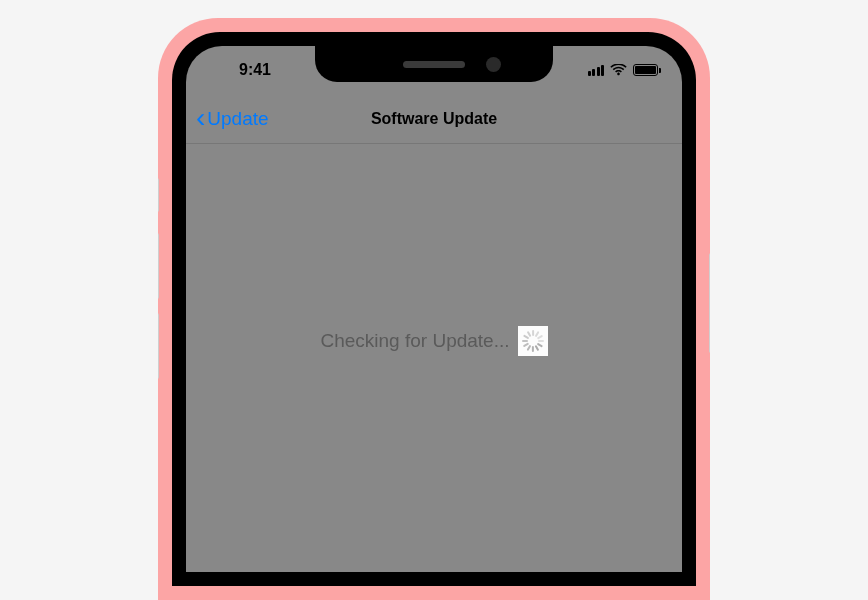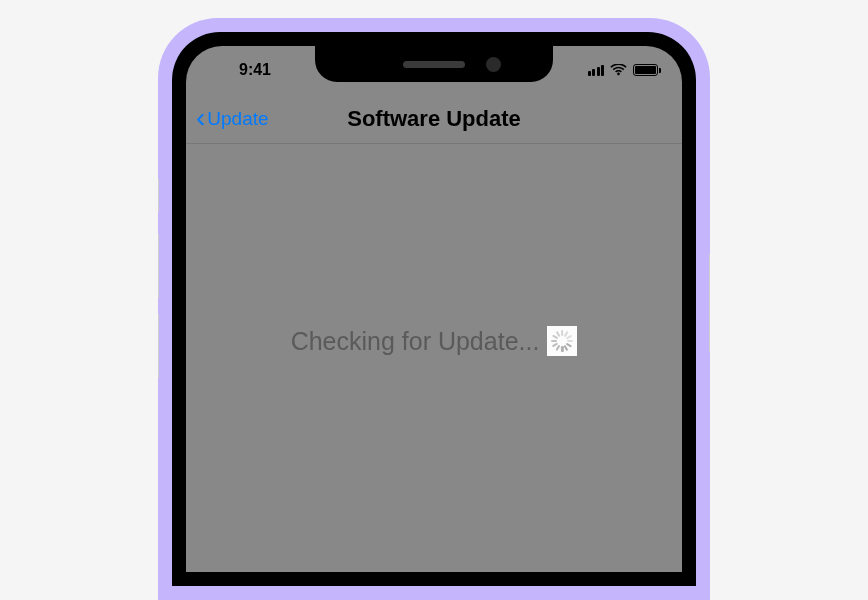--- a/index.html
+++ b/index.html
@@ -11,21 +11,21 @@
       display: flex;
       justify-content: center;
       align-items: flex-start;
       overflow: hidden;
     }
     .phone-frame {
       position: relative;
       margin-top: 18px;
       width: 552px;
       height: 582px;
-      background: #c4b5fd;
+      background: #fca5a5;
       border-radius: 60px 60px 0 0;
       padding: 14px;
       overflow: hidden;
     }
     .phone-inner {
       position: relative;
       width: 100%;
       height: 100%;
       background: #000;
       border-radius: 48px 48px 0 0;
@@ -158,38 +158,38 @@
       font-size: 19px;
       font-weight: 400;
     }
     .chevron-left {
       font-size: 28px;
       line-height: 1;
       font-weight: 500;
       margin-top: -2px;
     }
     .nav-title {
-      font-size: 22px;
+      font-size: 16px;
       font-weight: 600;
       color: #000;
     }
     .content {
       height: calc(100% - 100px);
       display: flex;
       align-items: center;
       justify-content: center;
     }
     .checking-row {
       display: flex;
       align-items: center;
       gap: 8px;
       transform: translateY(-20px);
     }
     .checking-text {
-      font-size: 25px;
+      font-size: 19px;
       color: #5a5a5a;
     }
     .spinner-box {
       width: 30px;
       height: 30px;
       background: #fcfcfc;
       display: flex;
       align-items: center;
       justify-content: center;
     }

